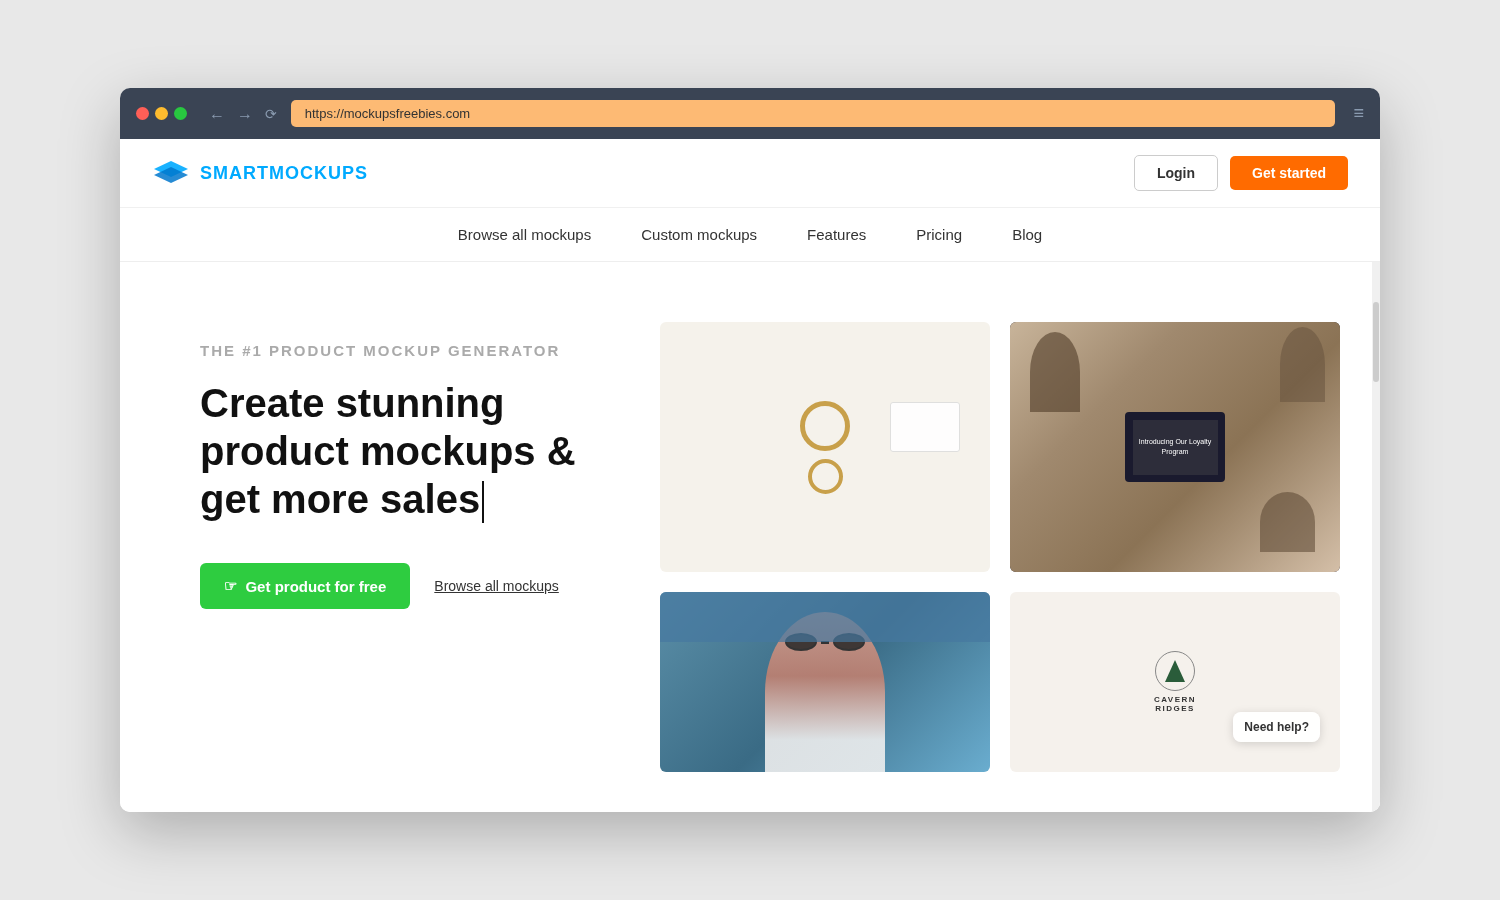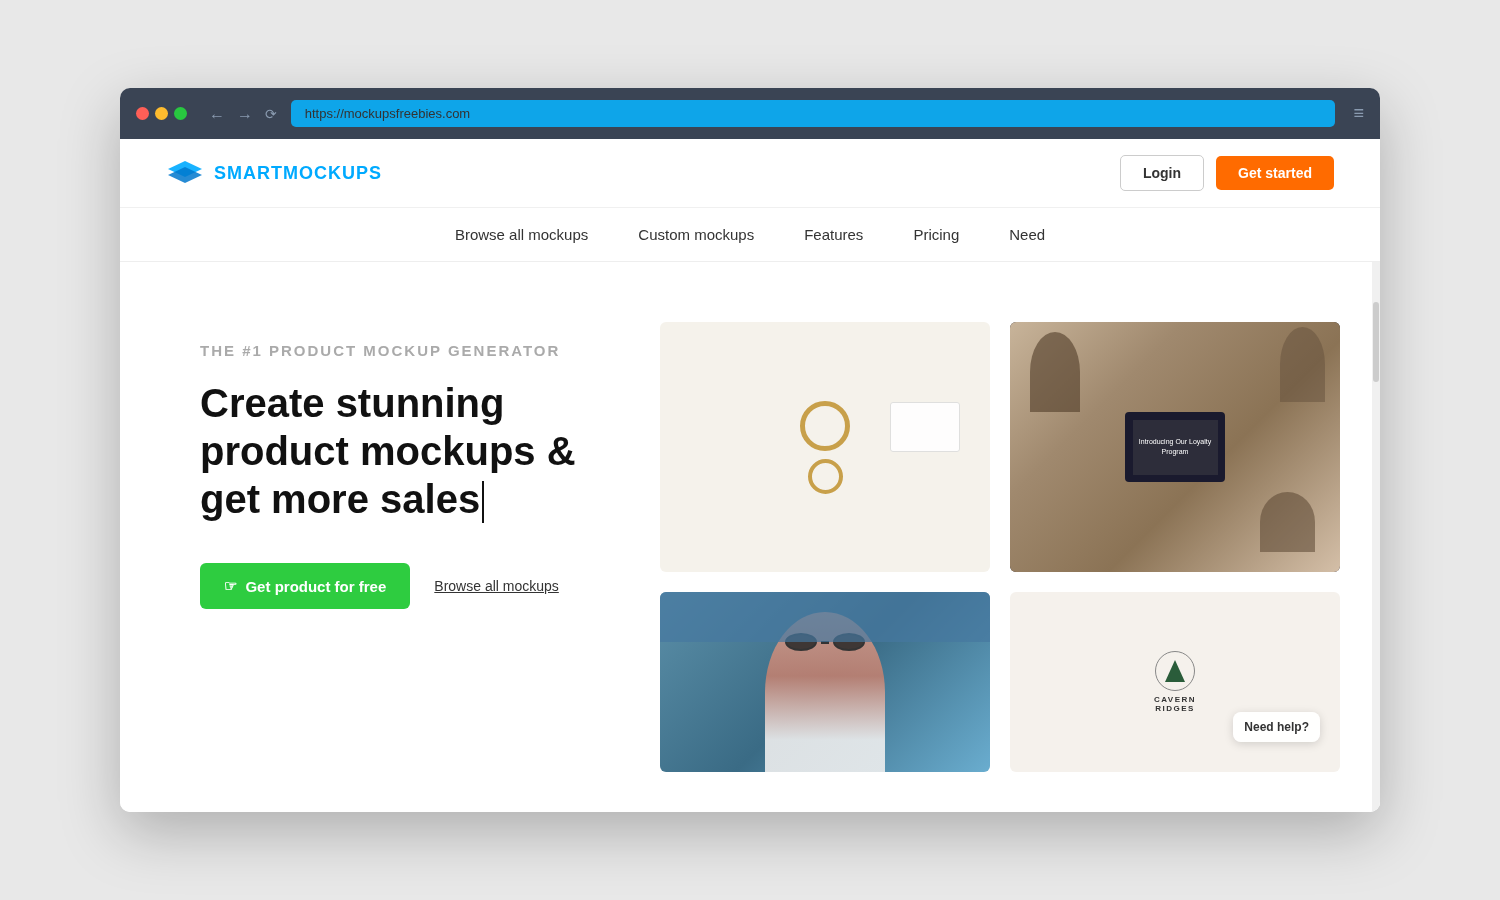--- a/index.html
+++ b/index.html
@@ -57,40 +57,40 @@
       font-size: 16px;
       cursor: pointer;
       padding: 2px 4px;
       user-select: none;
     }
 
     .nav-btn.refresh { font-size: 14px; }
 
     .browser-address-bar {
       flex: 1;
-      background: #0ea5e9;
+      background: #fdba74;
       border-radius: 5px;
       padding: 6px 14px;
       font-size: 13px;
       color: #333;
       display: flex;
       align-items: center;
     }
 
     .browser-menu {
       color: #8a9bb0;
       font-size: 18px;
       margin-left: 8px;
       cursor: pointer;
     }
 
     
     .site-header {
       background: #fff;
-      padding: 16px 46px;
+      padding: 16px 32px;
       display: flex;
       align-items: center;
       justify-content: space-between;
       border-bottom: 1px solid #f0f0f0;
     }
 
     .logo-area {
       display: flex;
       align-items: center;
       gap: 10px;
@@ -445,21 +445,21 @@
       <button class="btn-login">Login</button>
       <button class="btn-get-started">Get started</button>
     </div>
   </div>
 
   <nav class="site-nav">
     <a class="nav-item">Browse all mockups</a>
     <a class="nav-item">Custom mockups</a>
     <a class="nav-item">Features</a>
     <a class="nav-item">Pricing</a>
-    <a class="nav-item">Need</a>
+    <a class="nav-item">Blog</a>
   </nav>
 
   <div class="hero-section">
 
     <div class="hero-text">
       <p class="hero-subtitle">THE #1 PRODUCT MOCKUP GENERATOR</p>
       <h1 class="hero-title">
         <span>Create stunning</span><br>
         <span>product mockups &amp;</span><br>
         <span>get more sales</span><span class="cursor"></span>

